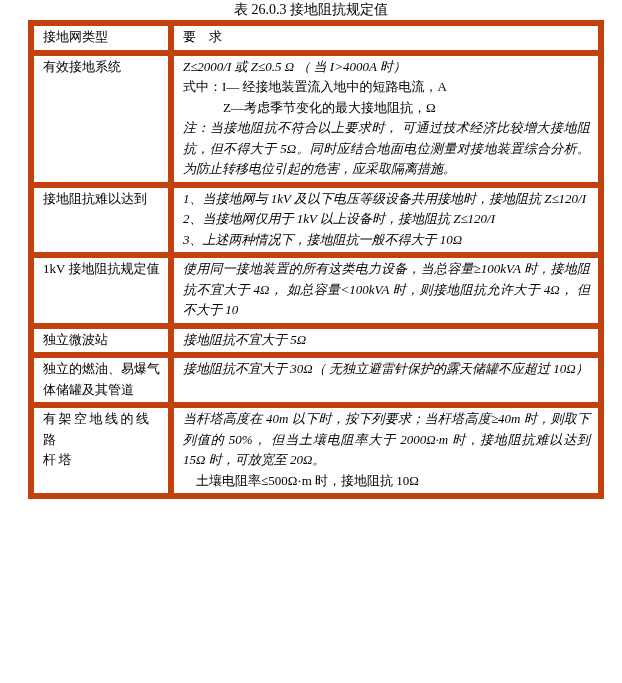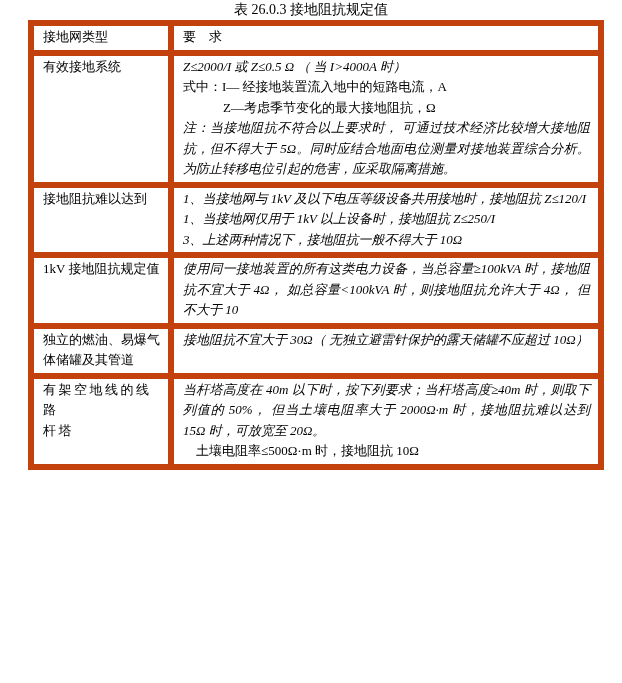--- a/index.html
+++ b/index.html
@@ -84,32 +84,38 @@
         <div>式中：I— 经接地装置流入地中的短路电流，A</div>
         <div class="indent-formula">Z—考虑季节变化的最大接地阻抗，Ω</div>
         <div class="para note">注：当接地阻抗不符合以上要求时， 可通过技术经济比较增大接地阻抗，但不得大于 5Ω。同时应结合地面电位测量对接地装置综合分析。为防止转移电位引起的危害，应采取隔离措施。</div>
       </td>
     </tr>
 
     <tr>
       <td class="type-cell">接地阻抗难以达到</td>
       <td class="req-cell">
         <div class="para">1、当接地网与 1kV 及以下电压等级设备共用接地时，接地阻抗 Z≤120/I</div>
-        <div class="para">1、当接地网仅用于 1kV 以上设备时，接地阻抗 Z≤250/I</div>
+        <div class="para">2、当接地网仅用于 1kV 以上设备时，接地阻抗 Z≤120/I</div>
         <div class="para">3、上述两种情况下，接地阻抗一般不得大于 10Ω</div>
       </td>
     </tr>
 
     <tr>
       <td class="type-cell">1kV 接地阻抗规定值</td>
       <td class="req-cell">
         <div class="para">使用同一接地装置的所有这类电力设备，当总容量≥100kVA 时，接地阻抗不宜大于 4Ω， 如总容量&lt;100kVA 时，则接地阻抗允许大于 4Ω， 但不大于 10</div>
       </td>
     </tr>
 
+    <tr>
+      <td class="type-cell">独立微波站</td>
+      <td class="req-cell">
+        <div class="para">接地阻抗不宜大于 5Ω</div>
+      </td>
+    </tr>
 
 
 
     <tr>
       <td class="type-cell">独立的燃油、易爆气
 体储罐及其管道</td>
       <td class="req-cell">
         <div class="para">接地阻抗不宜大于 30Ω（ 无独立避雷针保护的露天储罐不应超过 10Ω）</div>
       </td>
     </tr>

